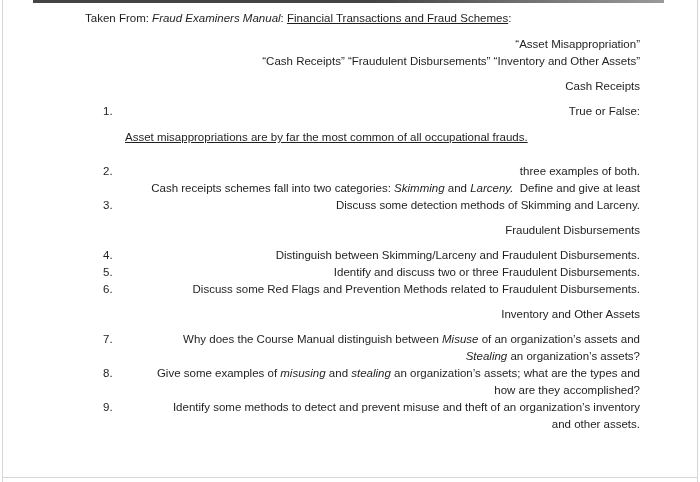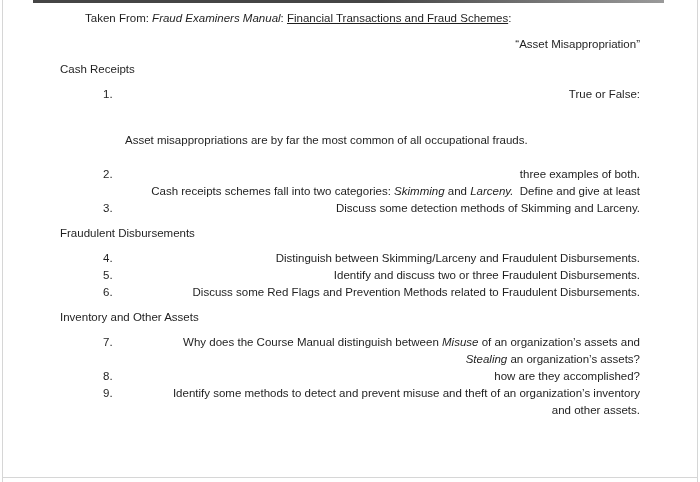--- a/index.html
+++ b/index.html
@@ -36,46 +36,47 @@
   .content {
     position: absolute;
     left: 0; top: 10px;
     width: 700px;
     padding-left: 85px;
     padding-right: 60px;
   }
   .line { white-space: pre-wrap; }
   .quotes { margin-top: 9px; text-align: right; }
   .heading {
-    text-align: left;
+    text-align: right;
     margin: 8px 0;
     
     margin-left: -25px;
   }
   .item { display: flex; margin-left: 18px; }
   .item .num { flex: 0 0 22px; }
   .item .ilines { flex: 1; text-align: right; }
   .ilines .line { white-space: pre-wrap; }
-  .statement { margin: 29px 0 17px 40px; }
+  .statement { margin: 9px 0 17px 40px; text-decoration: underline; }
   .i { font-style: italic; }
   .u { text-decoration: underline; }
 </style>
 </head>
 <body>
 
 <div class="page">
   <div class="top-bar"></div>
   <div class="edge edge-left"></div>
   <div class="edge edge-right"></div>
   <div class="edge edge-bottom"></div>
 
   <div class="content">
     <div class="line header-line" id="hdr"><span class="">Taken From: </span><span class="i ">Fraud Examiners Manual</span><span class="">: </span><span class="u">Financial Transactions and Fraud Schemes</span><span class="">:</span></div>
     <div class="quotes" id="quotes">
         <div class="line">“Asset Misappropriation”</div>
+        <div class="line">“Cash Receipts” “Fraudulent Disbursements” “Inventory and Other Assets”</div>
       </div>
     <div id="sections">
         <div class="heading">Cash Receipts</div>
         <div class="item">
           <span class="num">1.</span>
           <div class="ilines">
             <div class="line"><span class="">True or False:</span></div>
           </div>
         </div>
         <div class="statement">
@@ -117,20 +118,21 @@
         <div class="item">
           <span class="num">7.</span>
           <div class="ilines">
             <div class="line"><span class="">Why does the Course Manual distinguish between </span><span class="i ">Misuse</span><span class=""> of an organization’s assets and</span></div>
             <div class="line"><span class="i ">Stealing</span><span class=""> an organization’s assets?</span></div>
           </div>
         </div>
         <div class="item">
           <span class="num">8.</span>
           <div class="ilines">
+            <div class="line"><span class="">Give some examples of </span><span class="i ">misusing</span><span class=""> and </span><span class="i ">stealing</span><span class=""> an organization’s assets; what are the types and</span></div>
             <div class="line"><span class="">how are they accomplished?</span></div>
           </div>
         </div>
         <div class="item">
           <span class="num">9.</span>
           <div class="ilines">
             <div class="line"><span class="">Identify some methods to detect and prevent misuse and theft of an organization’s inventory</span></div>
             <div class="line"><span class="">and other assets.</span></div>
           </div>
         </div>

